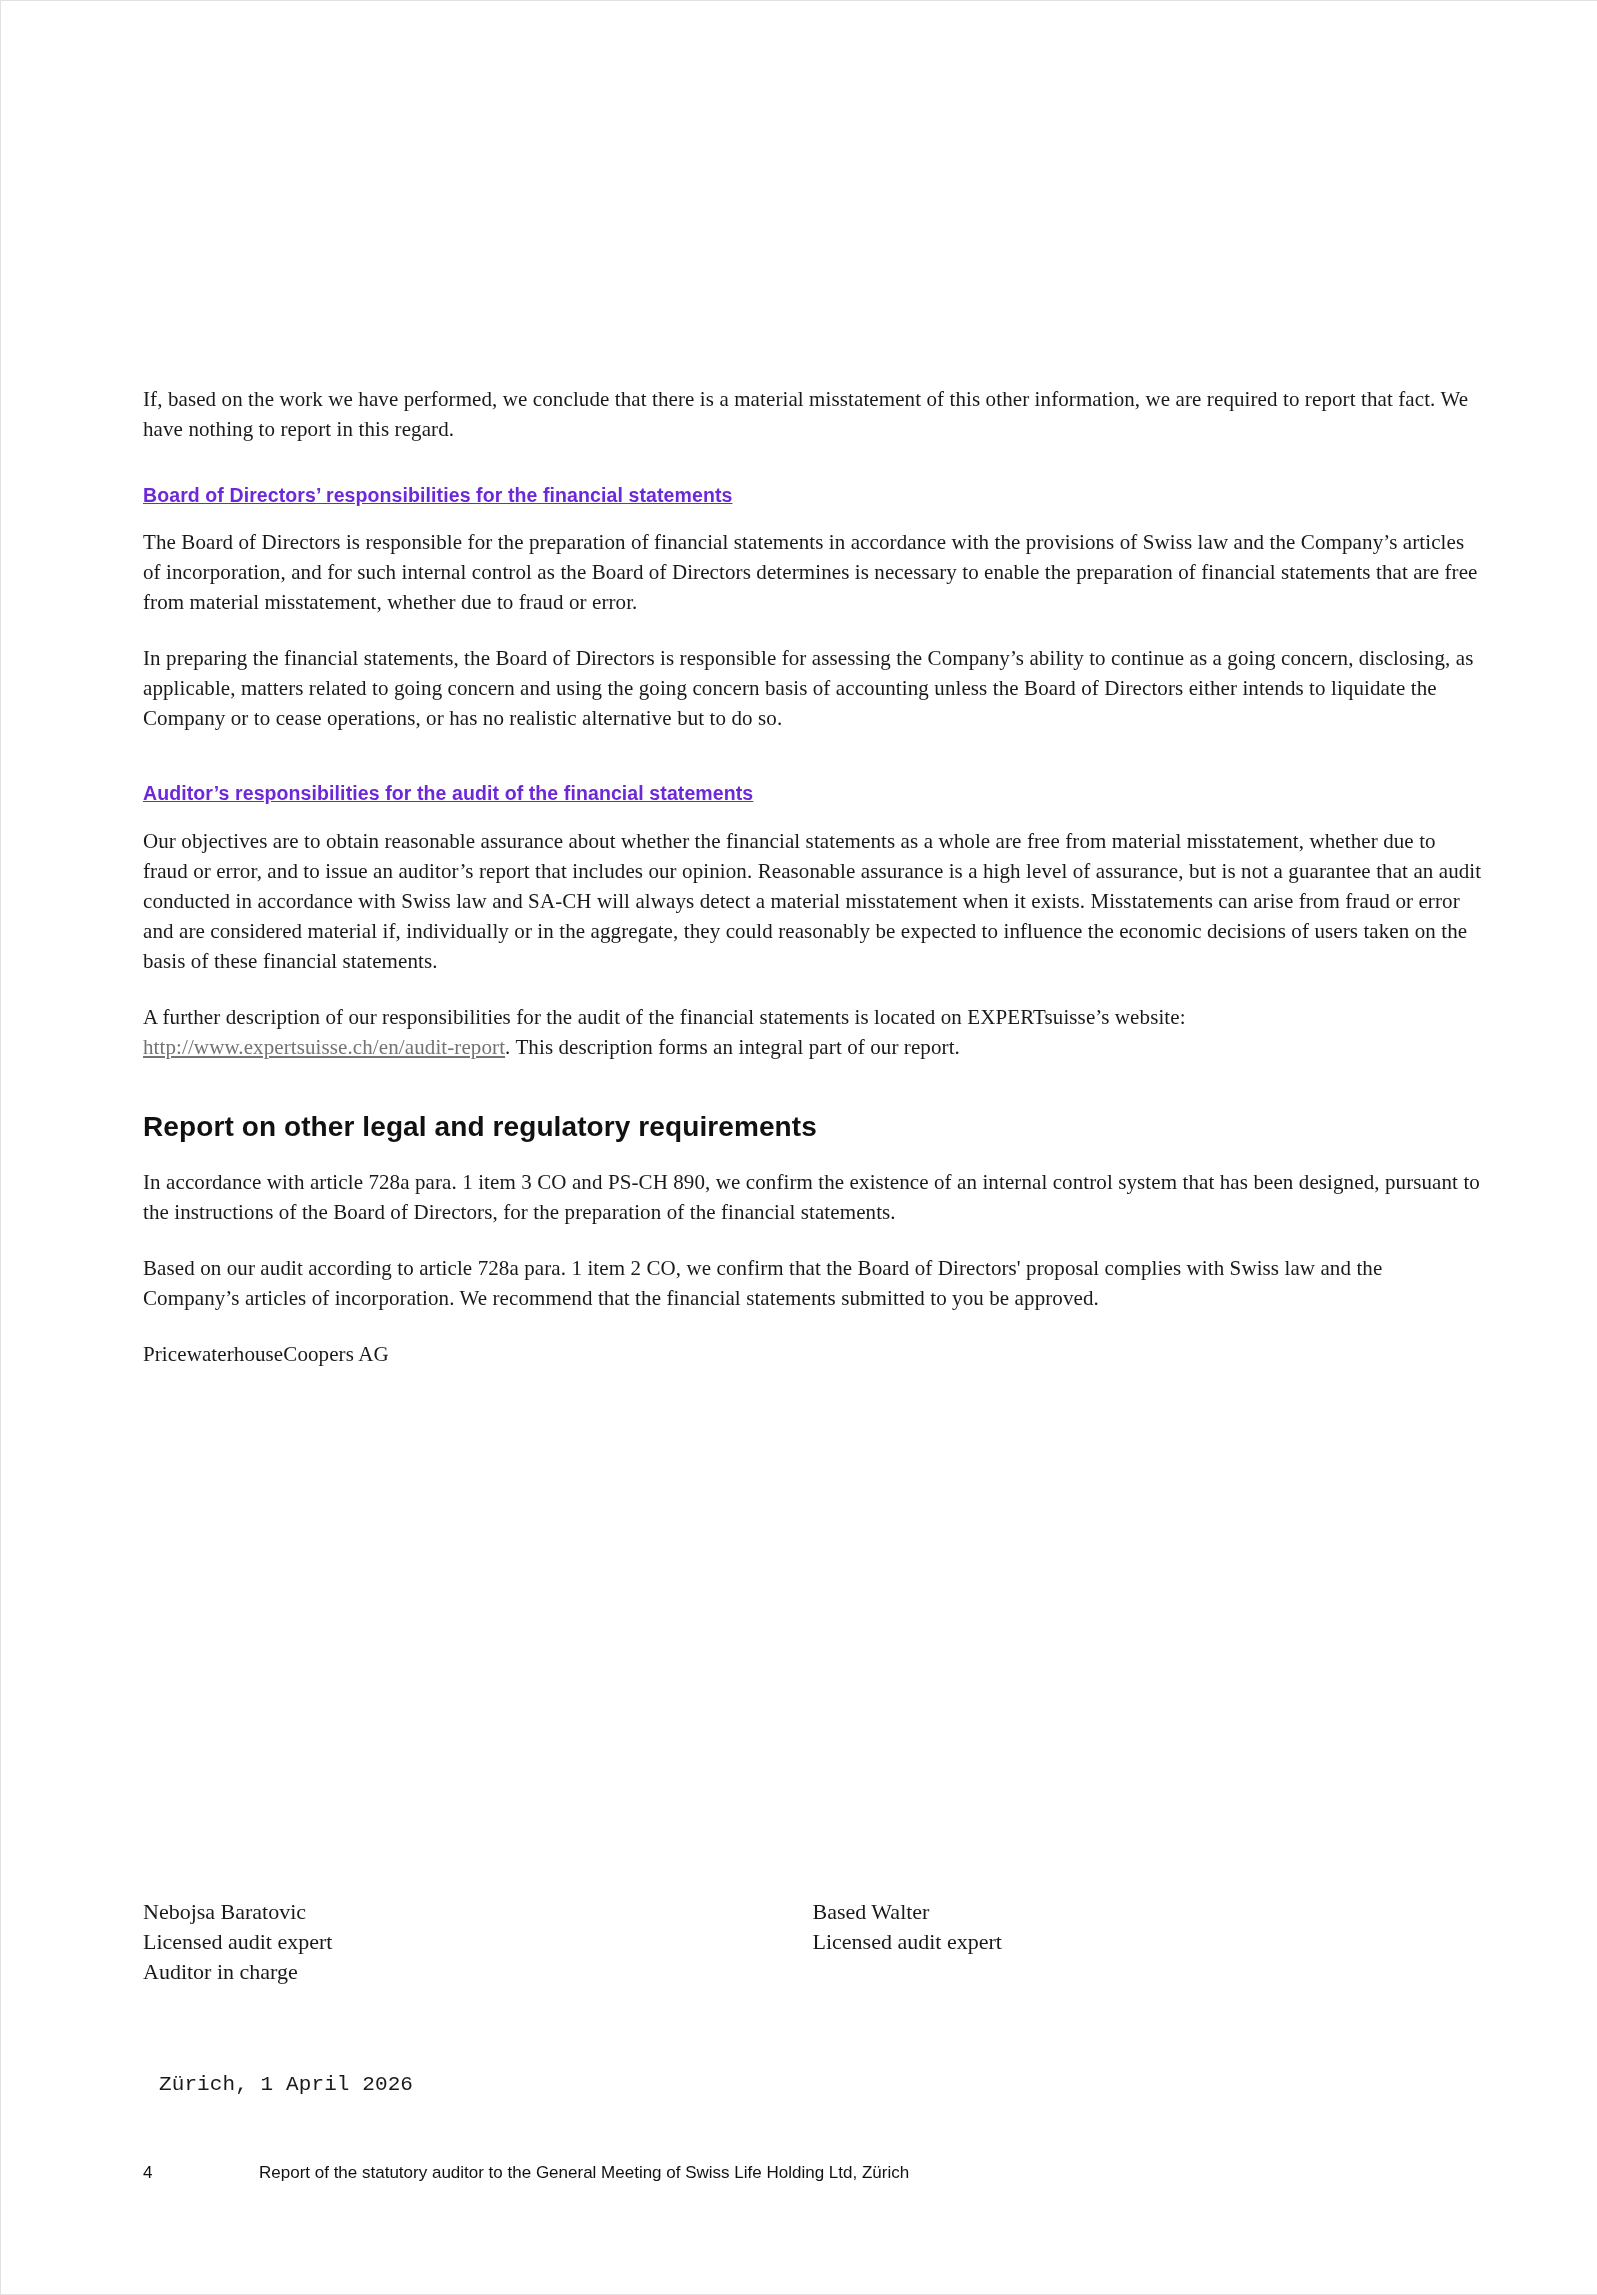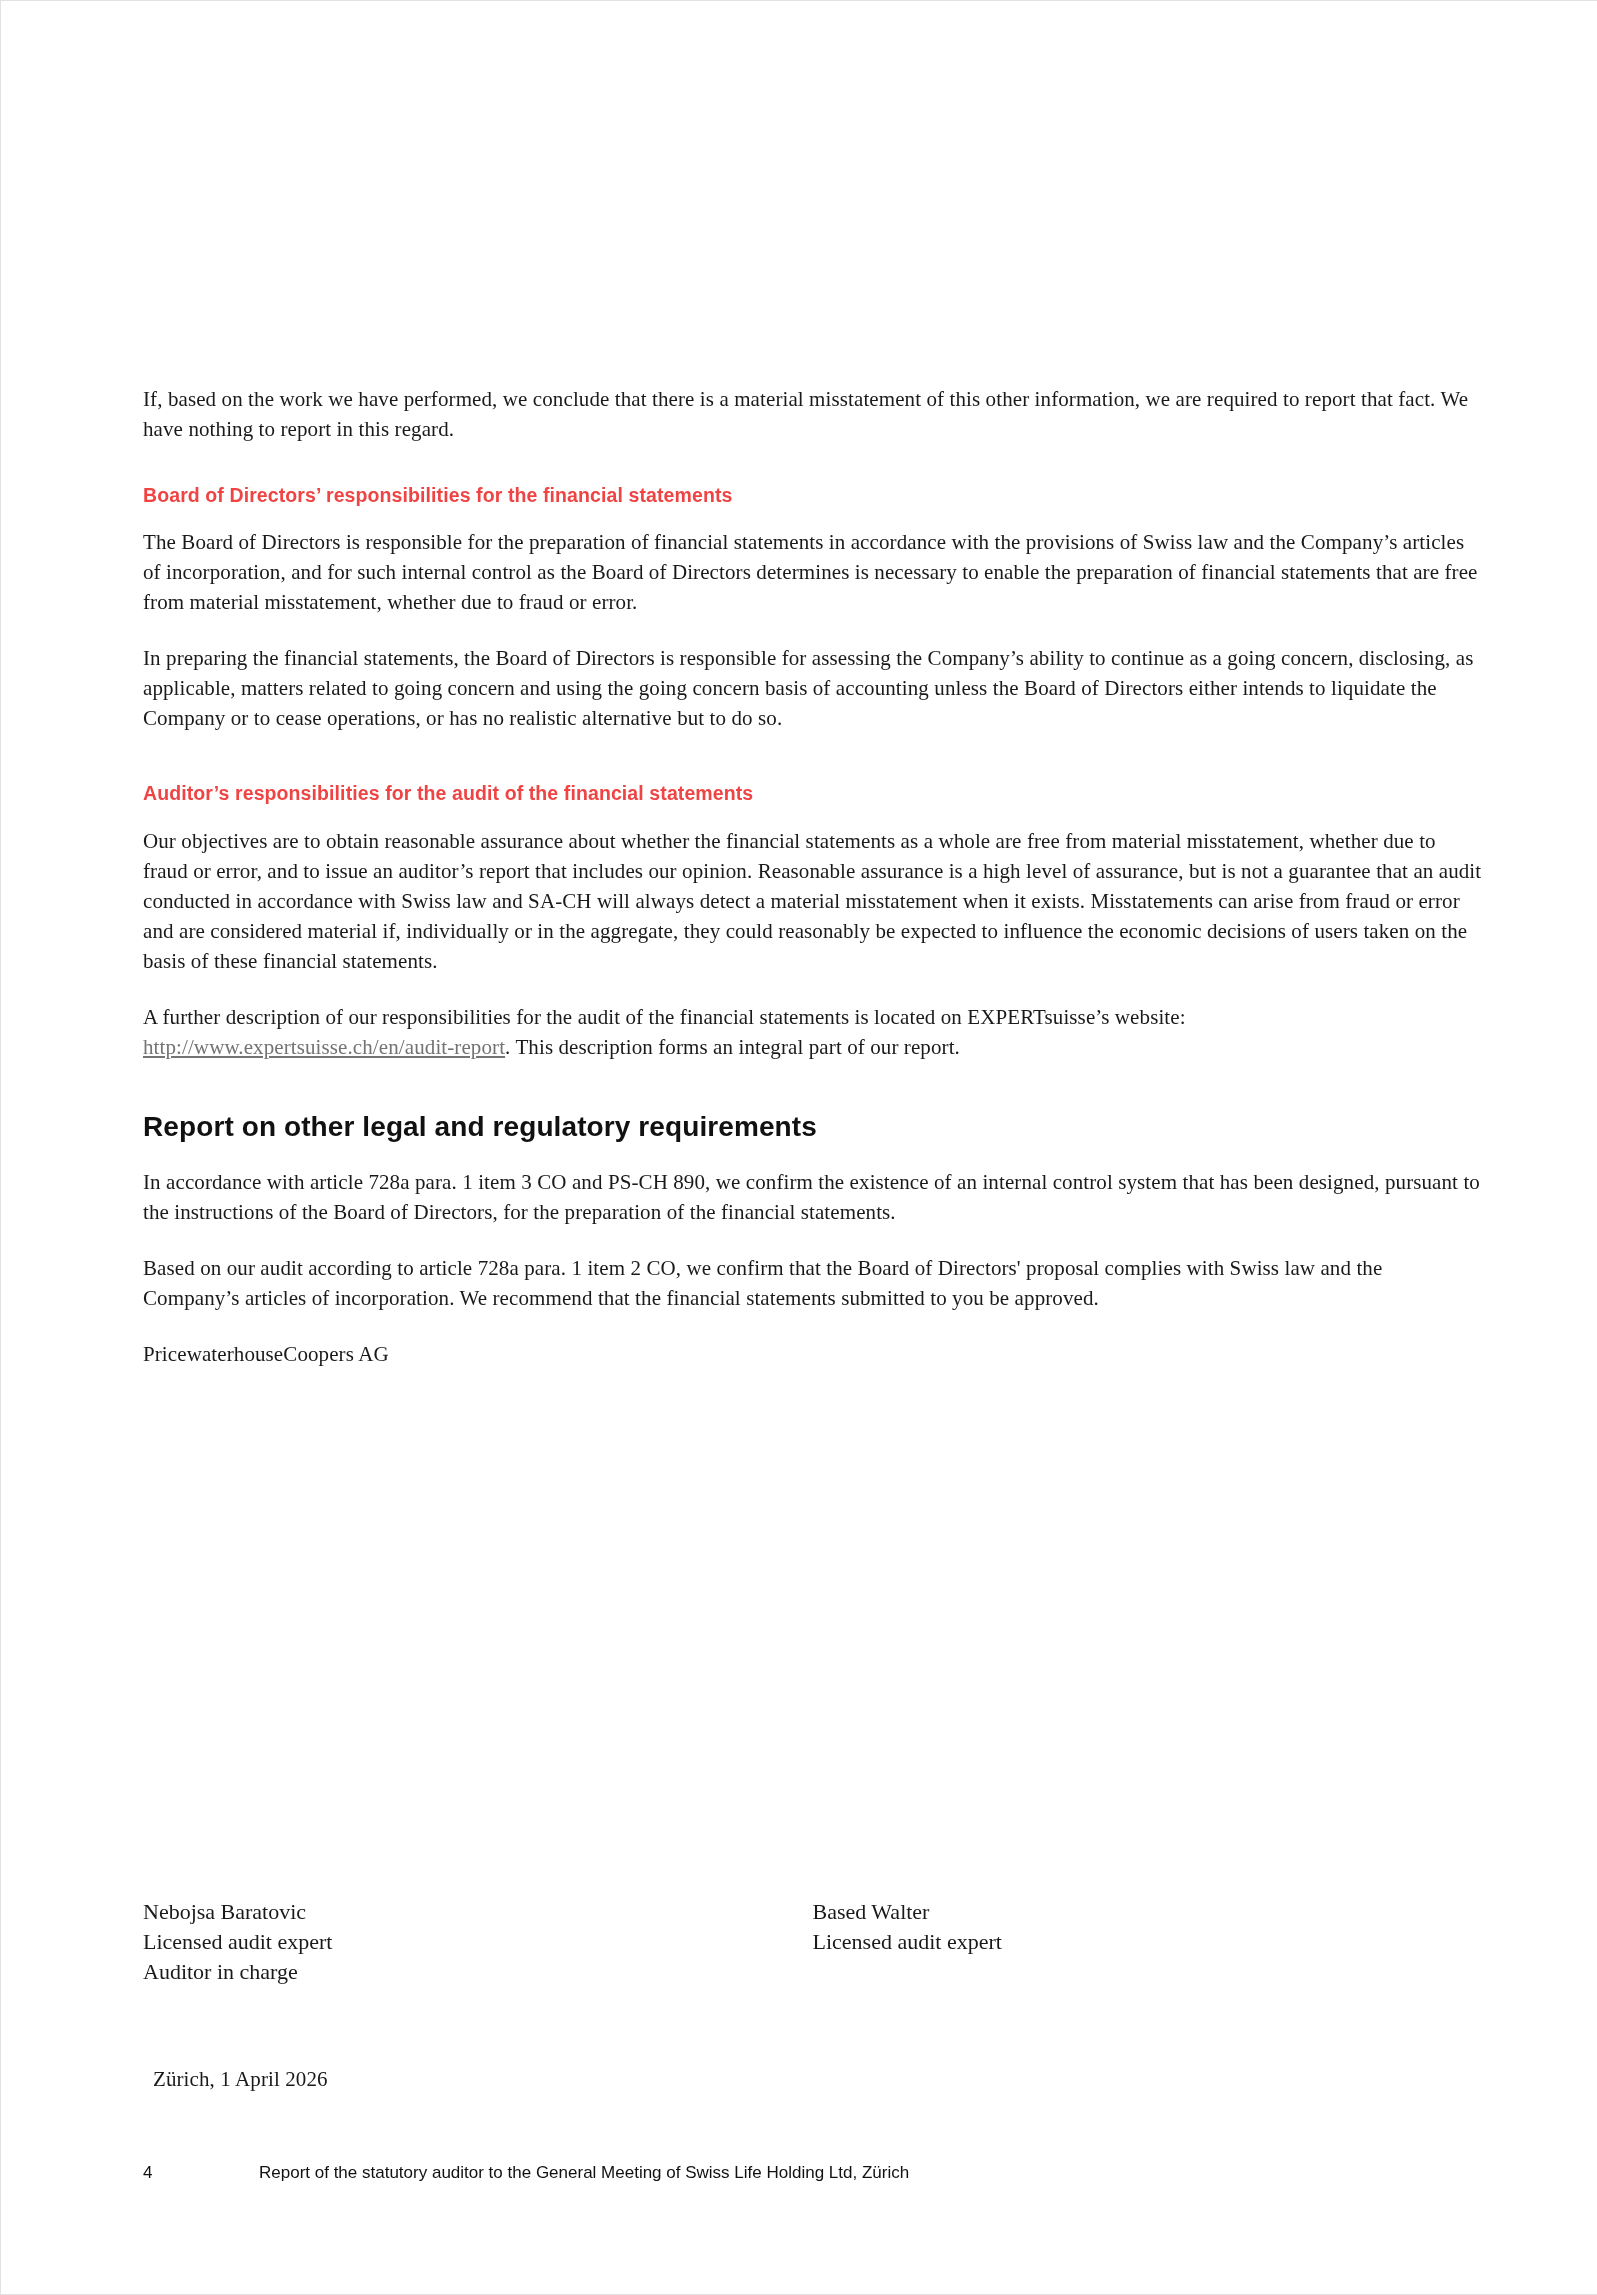--- a/index.html
+++ b/index.html
@@ -74,22 +74,23 @@
     line-height: 30px;
     margin: 0 0 26px 0;
     text-align: left;
     letter-spacing: 0.1px;
   }
   h3.sub {
     font-family: "Liberation Sans", sans-serif;
     font-size: 19.5px;
     font-weight: 700;
     margin: 0 0 20.5px 0;
-    color: #ef4444;
+    color: #6d28d9;
     letter-spacing: 0.1px;
+    text-decoration: underline;
   }
   h2.section {
     font-family: "Liberation Sans", sans-serif;
     font-size: 28px;
     font-weight: 700;
     margin: 0 0 24.6px 0;
     color: #111;
     letter-spacing: 0.1px;
   }
   .gap-lg { height: 23px; }
@@ -176,21 +177,21 @@
         <span class="sig-line">Auditor in charge</span>
       </div>
       <div class="sig-col">
         <span class="sig-line">Based Walter</span>
         <span class="sig-line">Licensed audit expert</span>
       </div>
     </div>
   </div>
 
   <div class="content" style="top:2053px;">
-    <p class="body" style="margin:10px;">Zürich, 1 April 2026</p>
+    <p class="body" style="margin:16px;font-family:Liberation Mono, monospace;">Zürich, 1 April 2026</p>
   </div>
 
   <div class="footer">
     <div class="footer-page">4</div>
     <div class="footer-title">Report of the statutory auditor to the General Meeting of Swiss Life Holding Ltd, Zürich</div>
   </div>
 
 </div>
 
 

